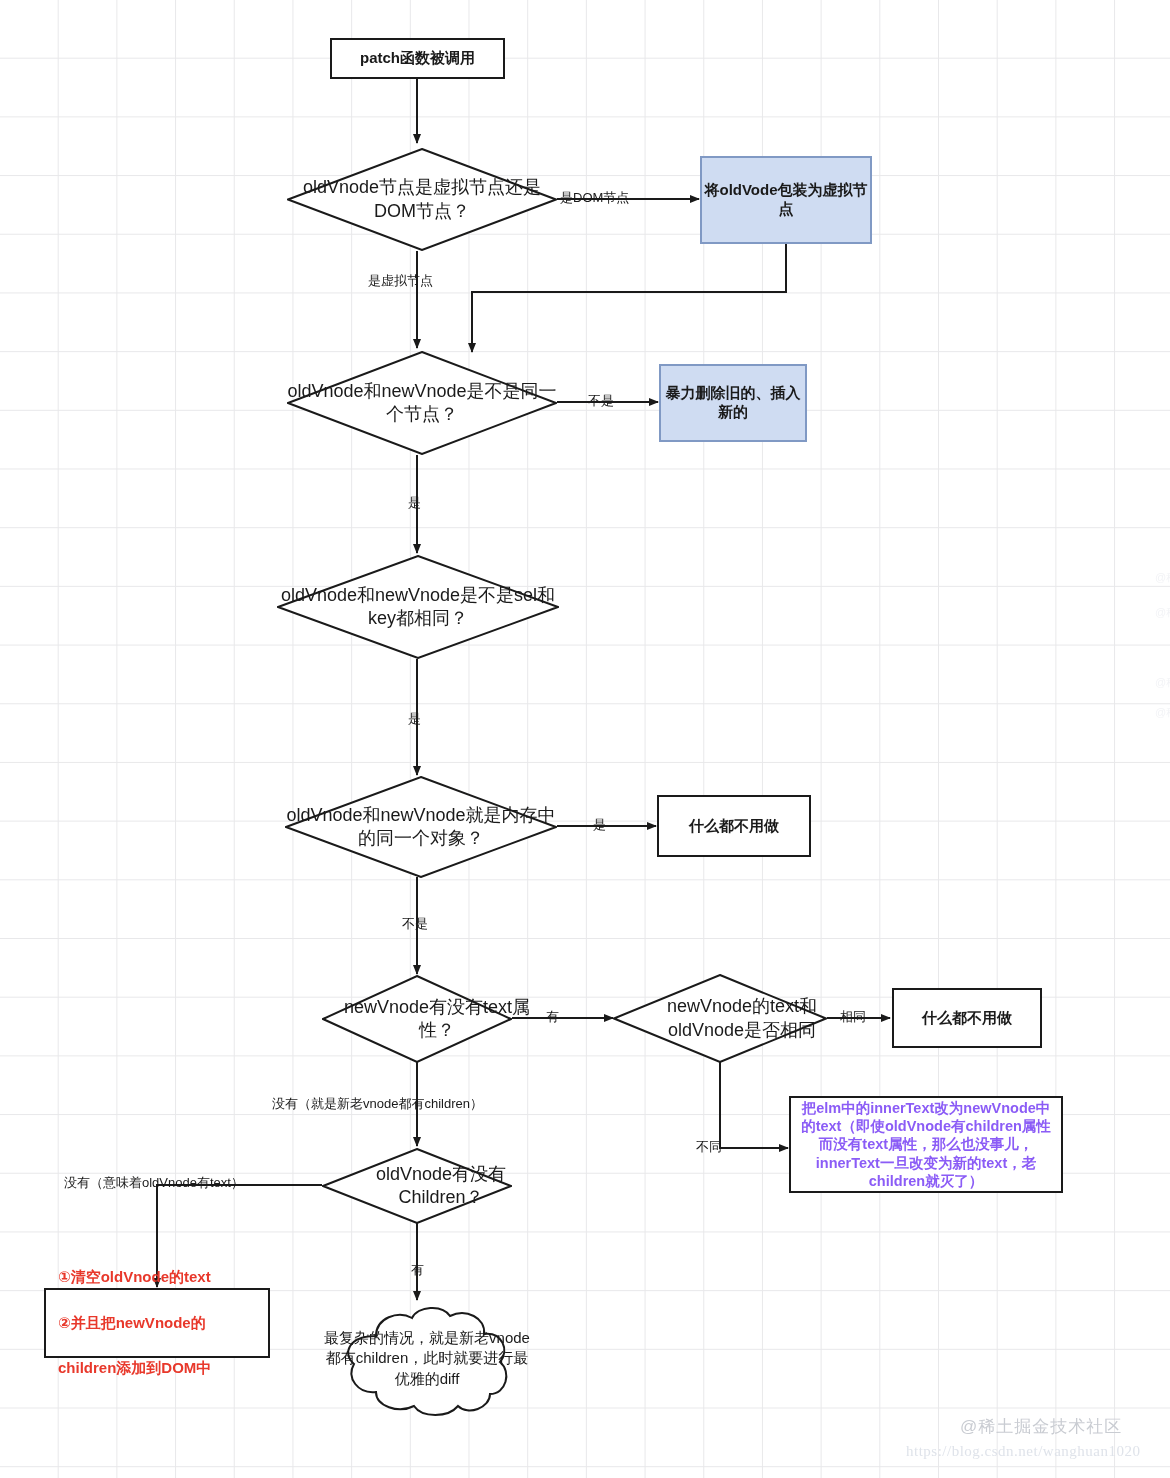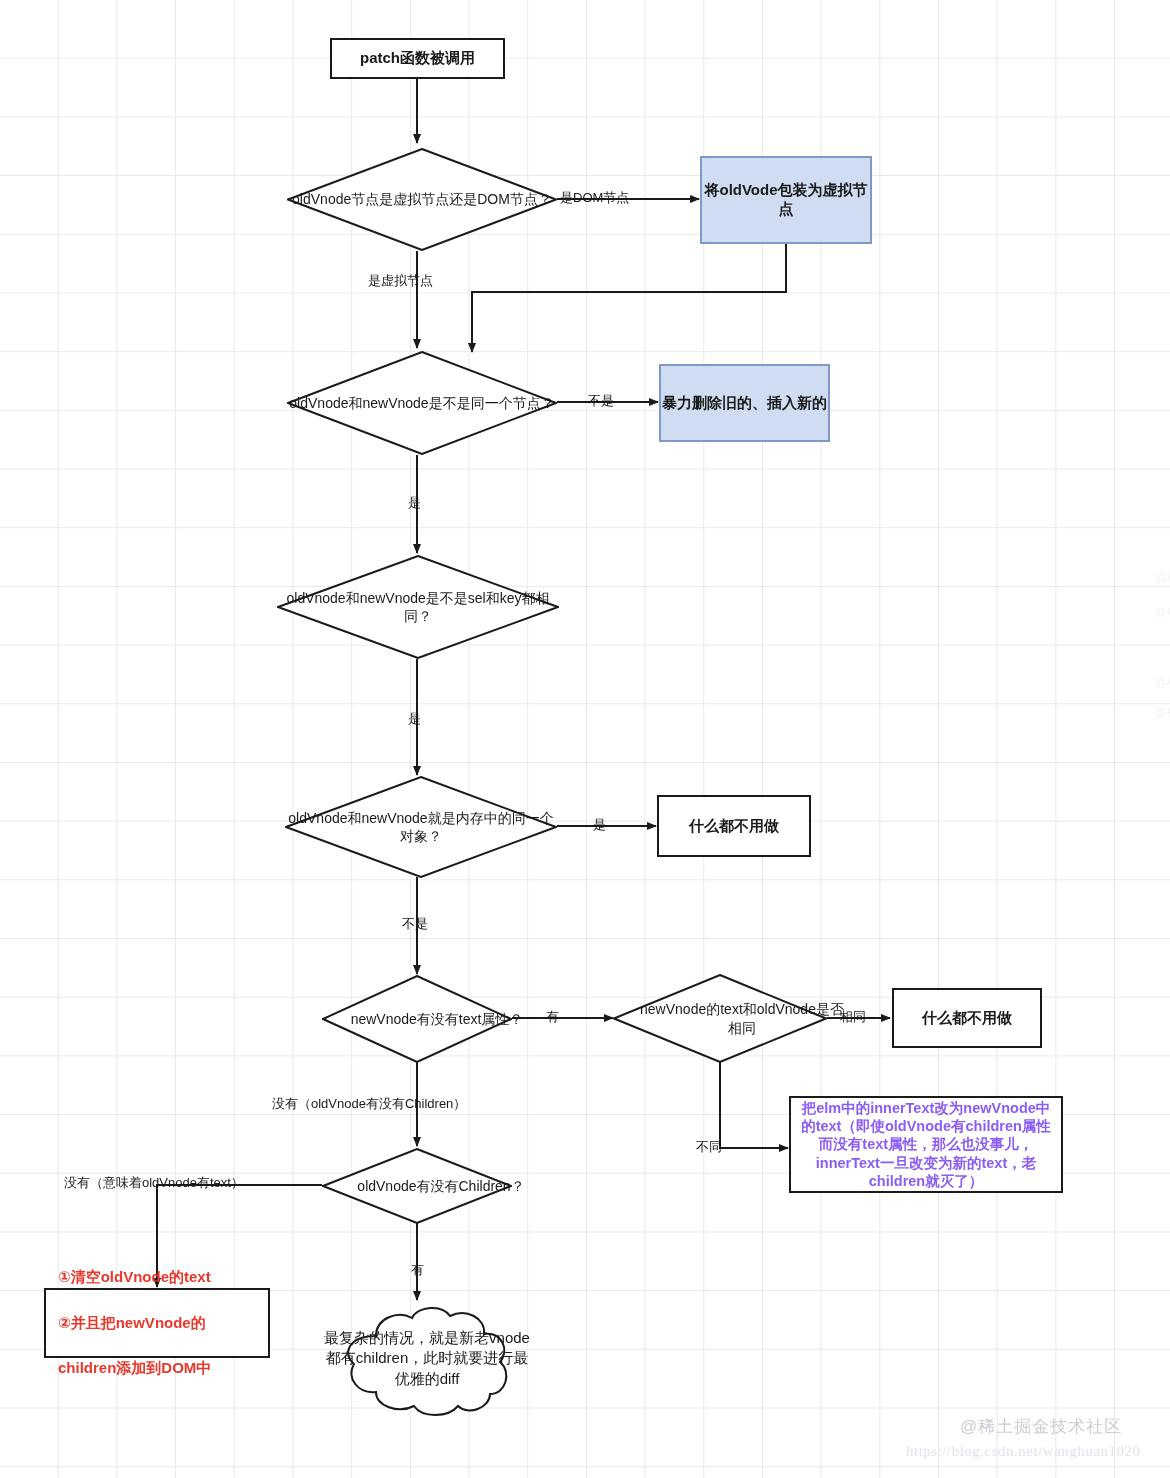--- a/index.html
+++ b/index.html
@@ -27,21 +27,21 @@
   .rect{border:2px solid #1a1a1a;background:#ffffff;color:#1a1a1a;font-size:15px;}
   .rect.blue{background:#cfdcf2;border:2px solid #8099c4;align-items:center;}
   .rect.red-note{color:#8b5cf6;border:2px solid #1a1a1a;background:#ffffff;font-size:14.5px;}
   .rect.red-note2{color:#e8382b;border:2px solid #1a1a1a;background:#ffffff;font-size:15px;
         justify-content:flex-start;text-align:left;padding-left:12px;}
 
   .diamond{position:absolute;}
   .diamond .dlabel{
     position:absolute;left:0;top:0;width:100%;height:100%;
     display:flex;align-items:center;justify-content:center;text-align:center;
-    font-size:14px;color:#1a1a1a;line-height:1.3;pointer-events:none;
+    font-size:18px;color:#1a1a1a;line-height:1.3;pointer-events:none;
   }
   .edge-label{position:absolute;font-size:13px;color:#1a1a1a;white-space:nowrap;
         background:transparent;}
   .cloud-label{position:absolute;font-size:15px;color:#1a1a1a;text-align:center;
         line-height:1.35;width:210px;}
 
   .wm{position:absolute;color:#c9ccd2;font-size:17px;letter-spacing:1px;}
   .wm2{position:absolute;color:#dfe3ea;font-size:15px;letter-spacing:0.5px;font-family:Liberation Serif, serif;}
   .ghost{position:absolute;color:#f2f3f6;font-size:11px;white-space:nowrap;}
 </style>
@@ -105,21 +105,21 @@
     <span>将oldVode包装为虚拟节点</span>
   </div>
 
   <div class="diamond" style="left:287px;top:351px;width:270px;height:104px;">
     <svg width="270" height="104" viewBox="0 0 270 104">
       <polygon points="135,1 269,52 135,103 1,52" fill="#ffffff" stroke="#1a1a1a" stroke-width="2"></polygon>
     </svg>
     <div class="dlabel">oldVnode和newVnode是不是同一个节点？</div>
   </div>
 
-  <div class="node rect blue" style="left:659px;top:364px;width:171px;height:78px;">
+  <div class="node rect blue" style="left:659px;top:364px;width:148px;height:78px;">
     <span>暴力删除旧的、插入新的</span>
   </div>
 
   <div class="diamond" style="left:277px;top:555px;width:282px;height:104px;">
     <svg width="282" height="104" viewBox="0 0 282 104">
       <polygon points="141,1 281,52 141,103 1,52" fill="#ffffff" stroke="#1a1a1a" stroke-width="2"></polygon>
     </svg>
     <div class="dlabel">oldVnode和newVnode是不是sel和key都相同？</div>
   </div>
 
@@ -182,21 +182,21 @@
   <div class="edge-label" style="left:560px;top:189px;">是DOM节点</div>
   <div class="edge-label" style="left:368px;top:272px;">是虚拟节点</div>
   <div class="edge-label" style="left:588px;top:392px;">不是</div>
   <div class="edge-label" style="left:408px;top:494px;">是</div>
   <div class="edge-label" style="left:408px;top:710px;">是</div>
   <div class="edge-label" style="left:593px;top:816px;">是</div>
   <div class="edge-label" style="left:402px;top:915px;">不是</div>
   <div class="edge-label" style="left:546px;top:1008px;">有</div>
   <div class="edge-label" style="left:840px;top:1008px;">相同</div>
   <div class="edge-label" style="left:696px;top:1138px;">不同</div>
-  <div class="edge-label" style="left:272px;top:1095px;">没有（oldVnode有没有Children）</div>
+  <div class="edge-label" style="left:272px;top:1095px;">没有（就是新老vnode都有children）</div>
   <div class="edge-label" style="left:64px;top:1174px;">没有（意味着oldVnode有text）</div>
   <div class="edge-label" style="left:411px;top:1261px;">有</div>
 
   <div class="wm" style="left:960px;top:1415px;">@稀土掘金技术社区</div>
   <div class="wm2" style="left:906px;top:1443px;">https://blog.csdn.net/wanghuan1020</div>
 
   <div class="ghost" style="left:1155px;top:570px;">@稀土掘金技术社区</div>
   <div class="ghost" style="left:1155px;top:605px;">@稀土掘金技术社区</div>
   <div class="ghost" style="left:1155px;top:675px;">@稀土掘金技术社区</div>
   <div class="ghost" style="left:1155px;top:705px;">@稀土掘金技术社区</div>

